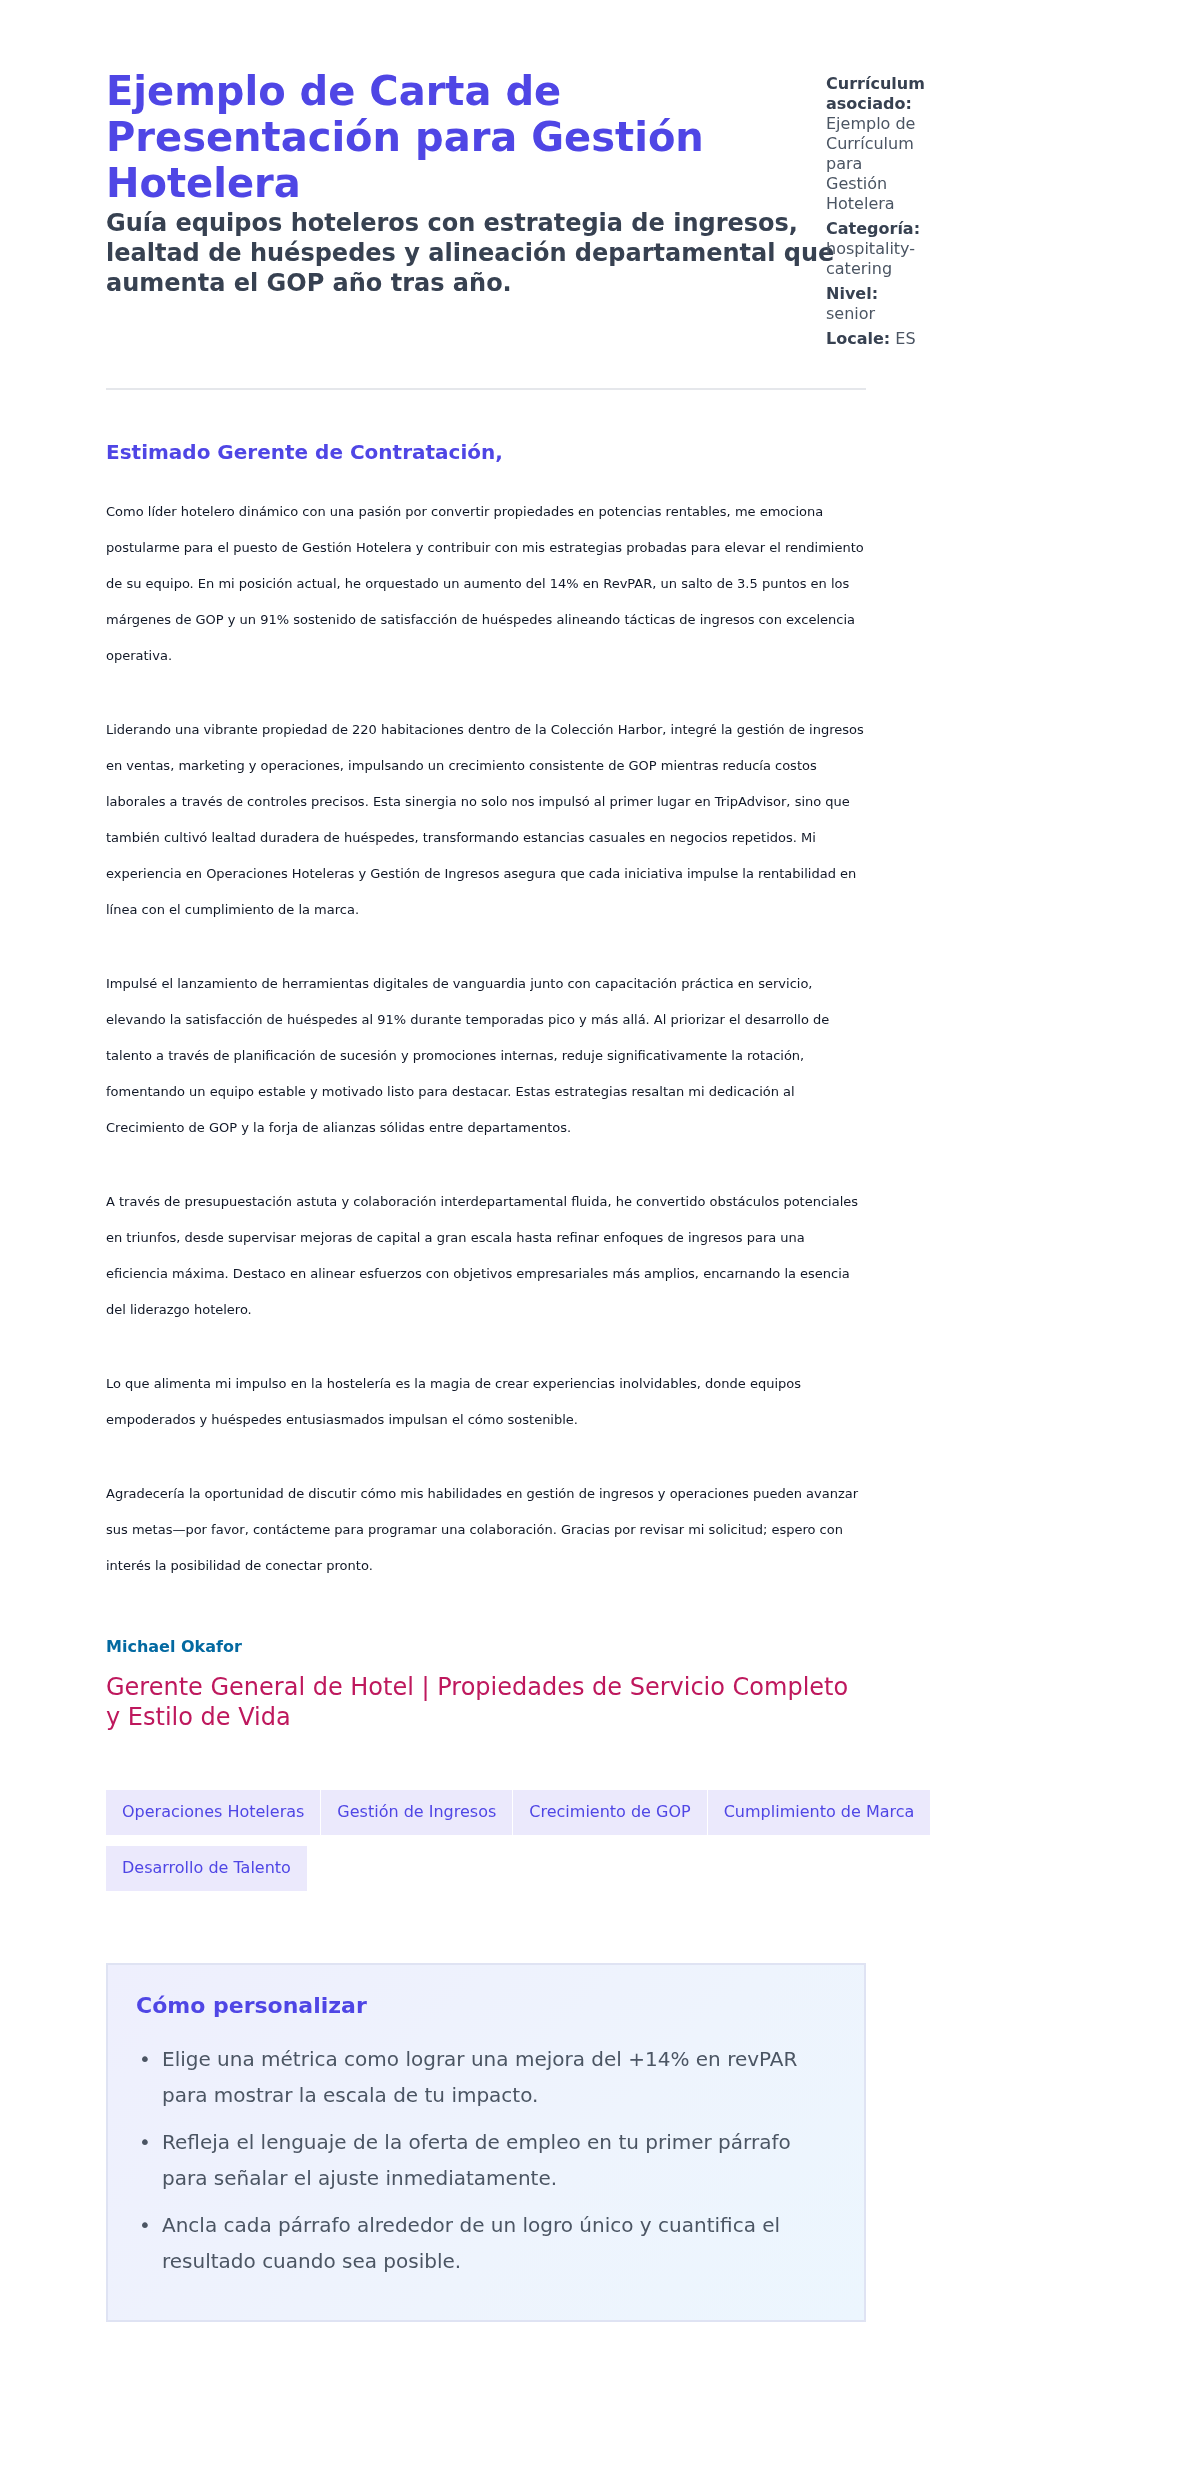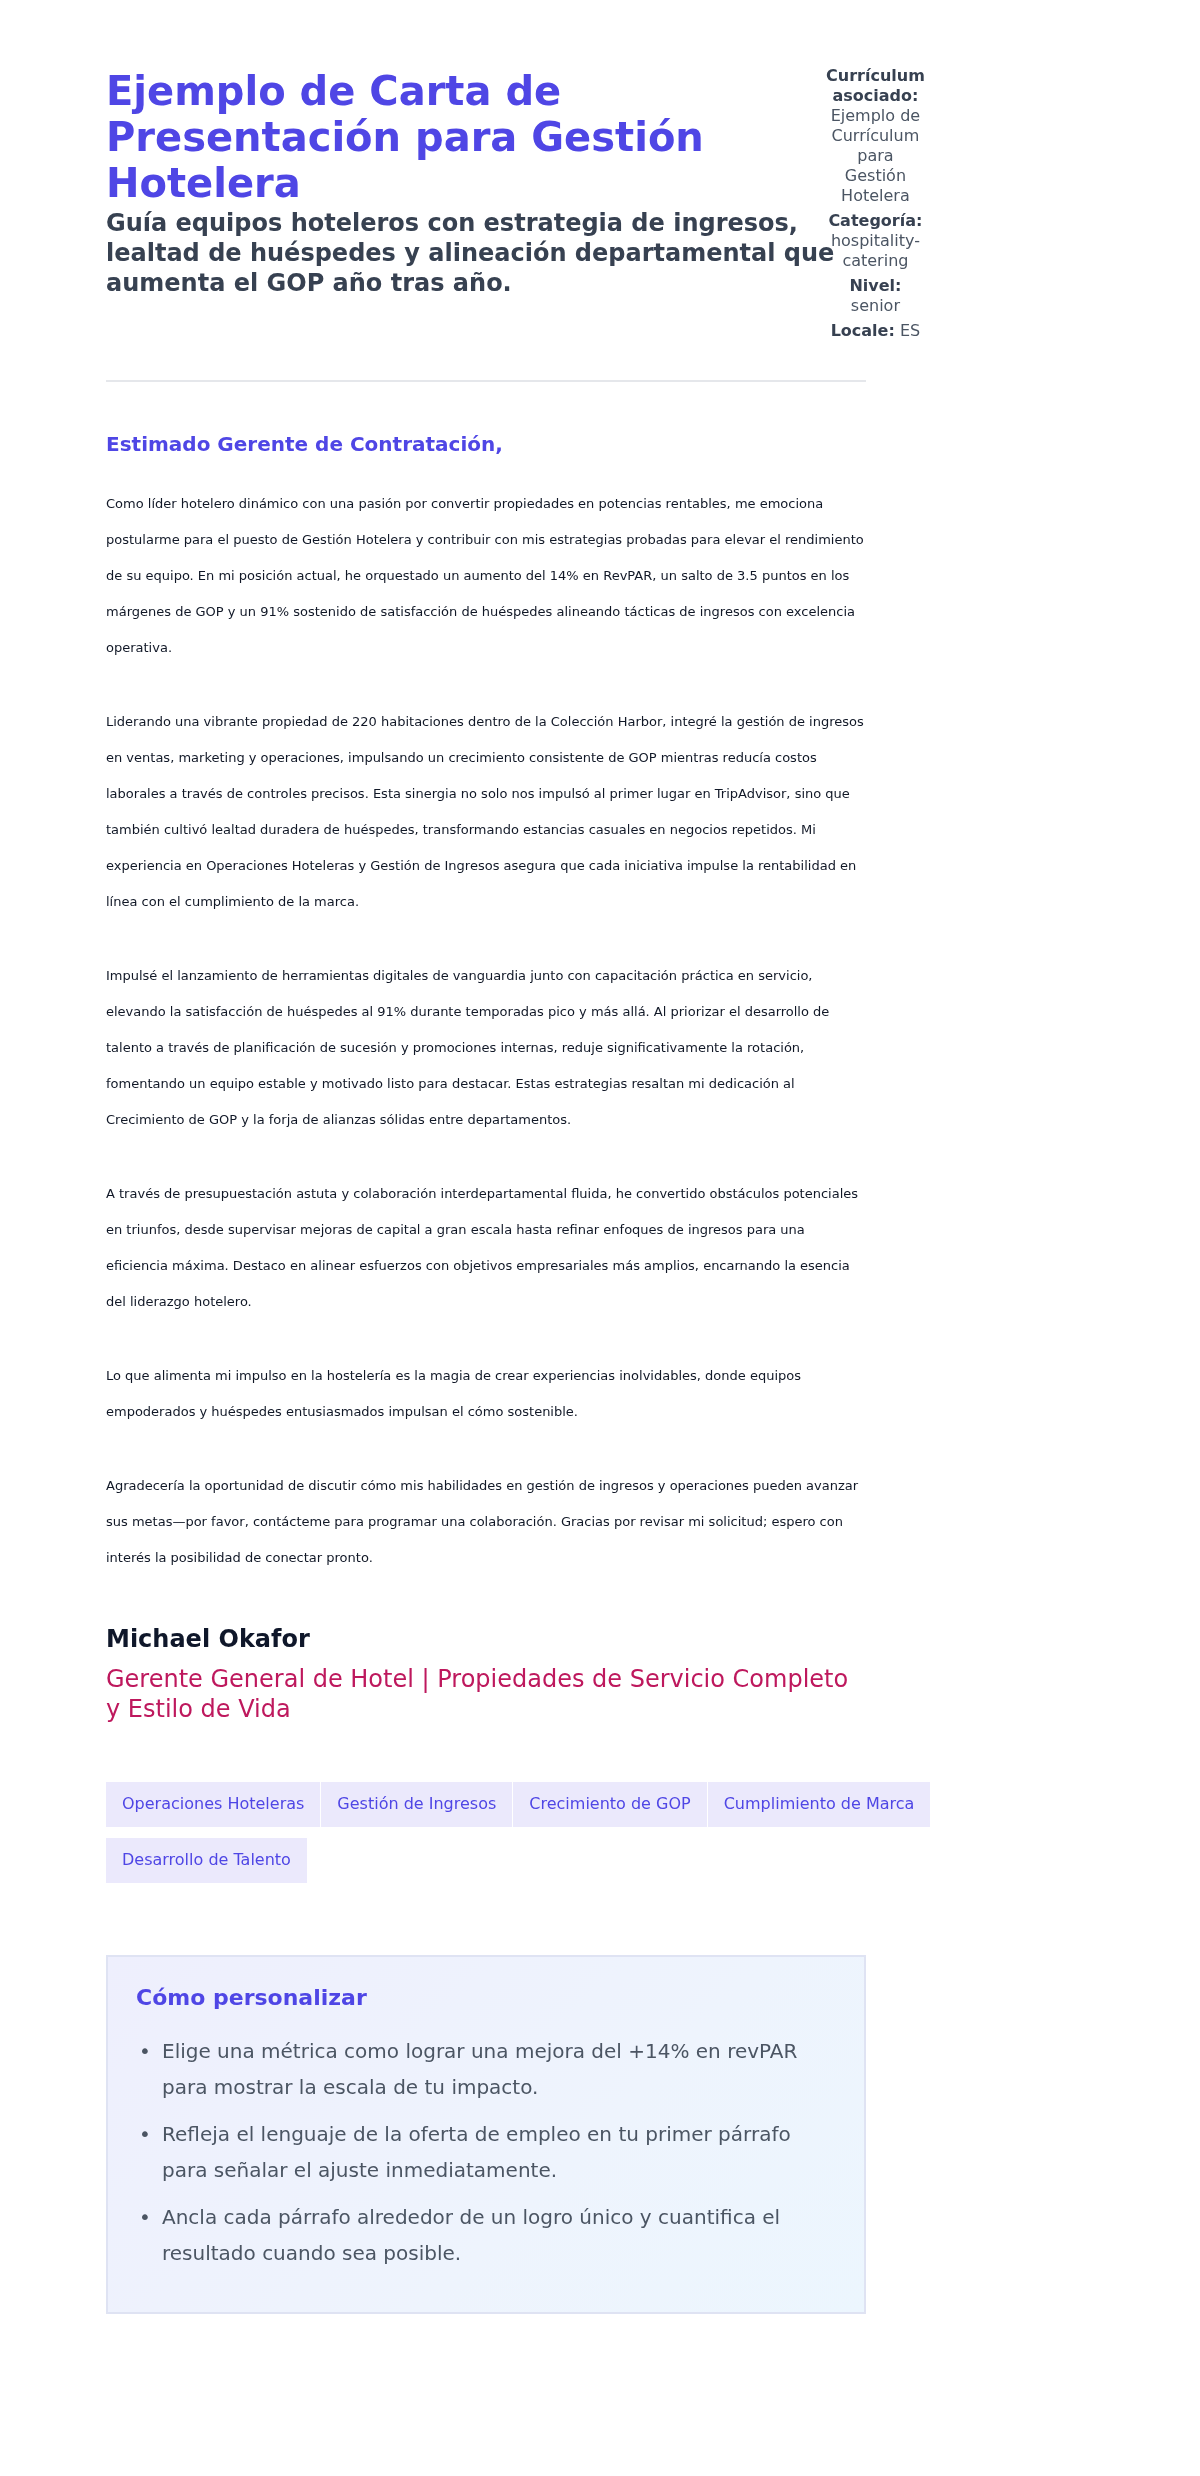--- a/index.html
+++ b/index.html
@@ -31,47 +31,47 @@
   .subtitle {
     font-size: 24px;
     font-weight: bold;
     line-height: 30px;
     color: #374151;
     margin-top: 2px;
     width: 760px;
   }
   .meta {
     width: 240px;
-    text-align: center;
+    text-align: left;
     font-size: 16px;
     line-height: 20px;
     color: #4b5563;
-    margin-top: 0px;
+    margin-top: 8px;
   }
   .meta-row { margin-bottom: 5px; }
   .meta-label { font-weight: bold; color: #374151; }
   .salutation {
     margin-top: 48px;
     font-size: 20px;
     font-weight: bold;
     color: #4f46e5;
     line-height: 28px;
   }
   .body-text { margin-top: 28px; }
   .para {
     font-size: 13px;
     line-height: 36px;
     color: #111827;
     margin-bottom: 38px;
   }
   .signature { margin-top: 48px; }
   .sig-name {
-    font-size: 24px;
+    font-size: 16px;
     font-weight: bold;
-    color: #0f172a;
+    color: #0369a1;
     line-height: 30px;
   }
   .sig-title {
     font-size: 24px;
     color: #be185d;
     line-height: 30px;
     margin-top: 10px;
   }
   .tags {
     display: flex;

